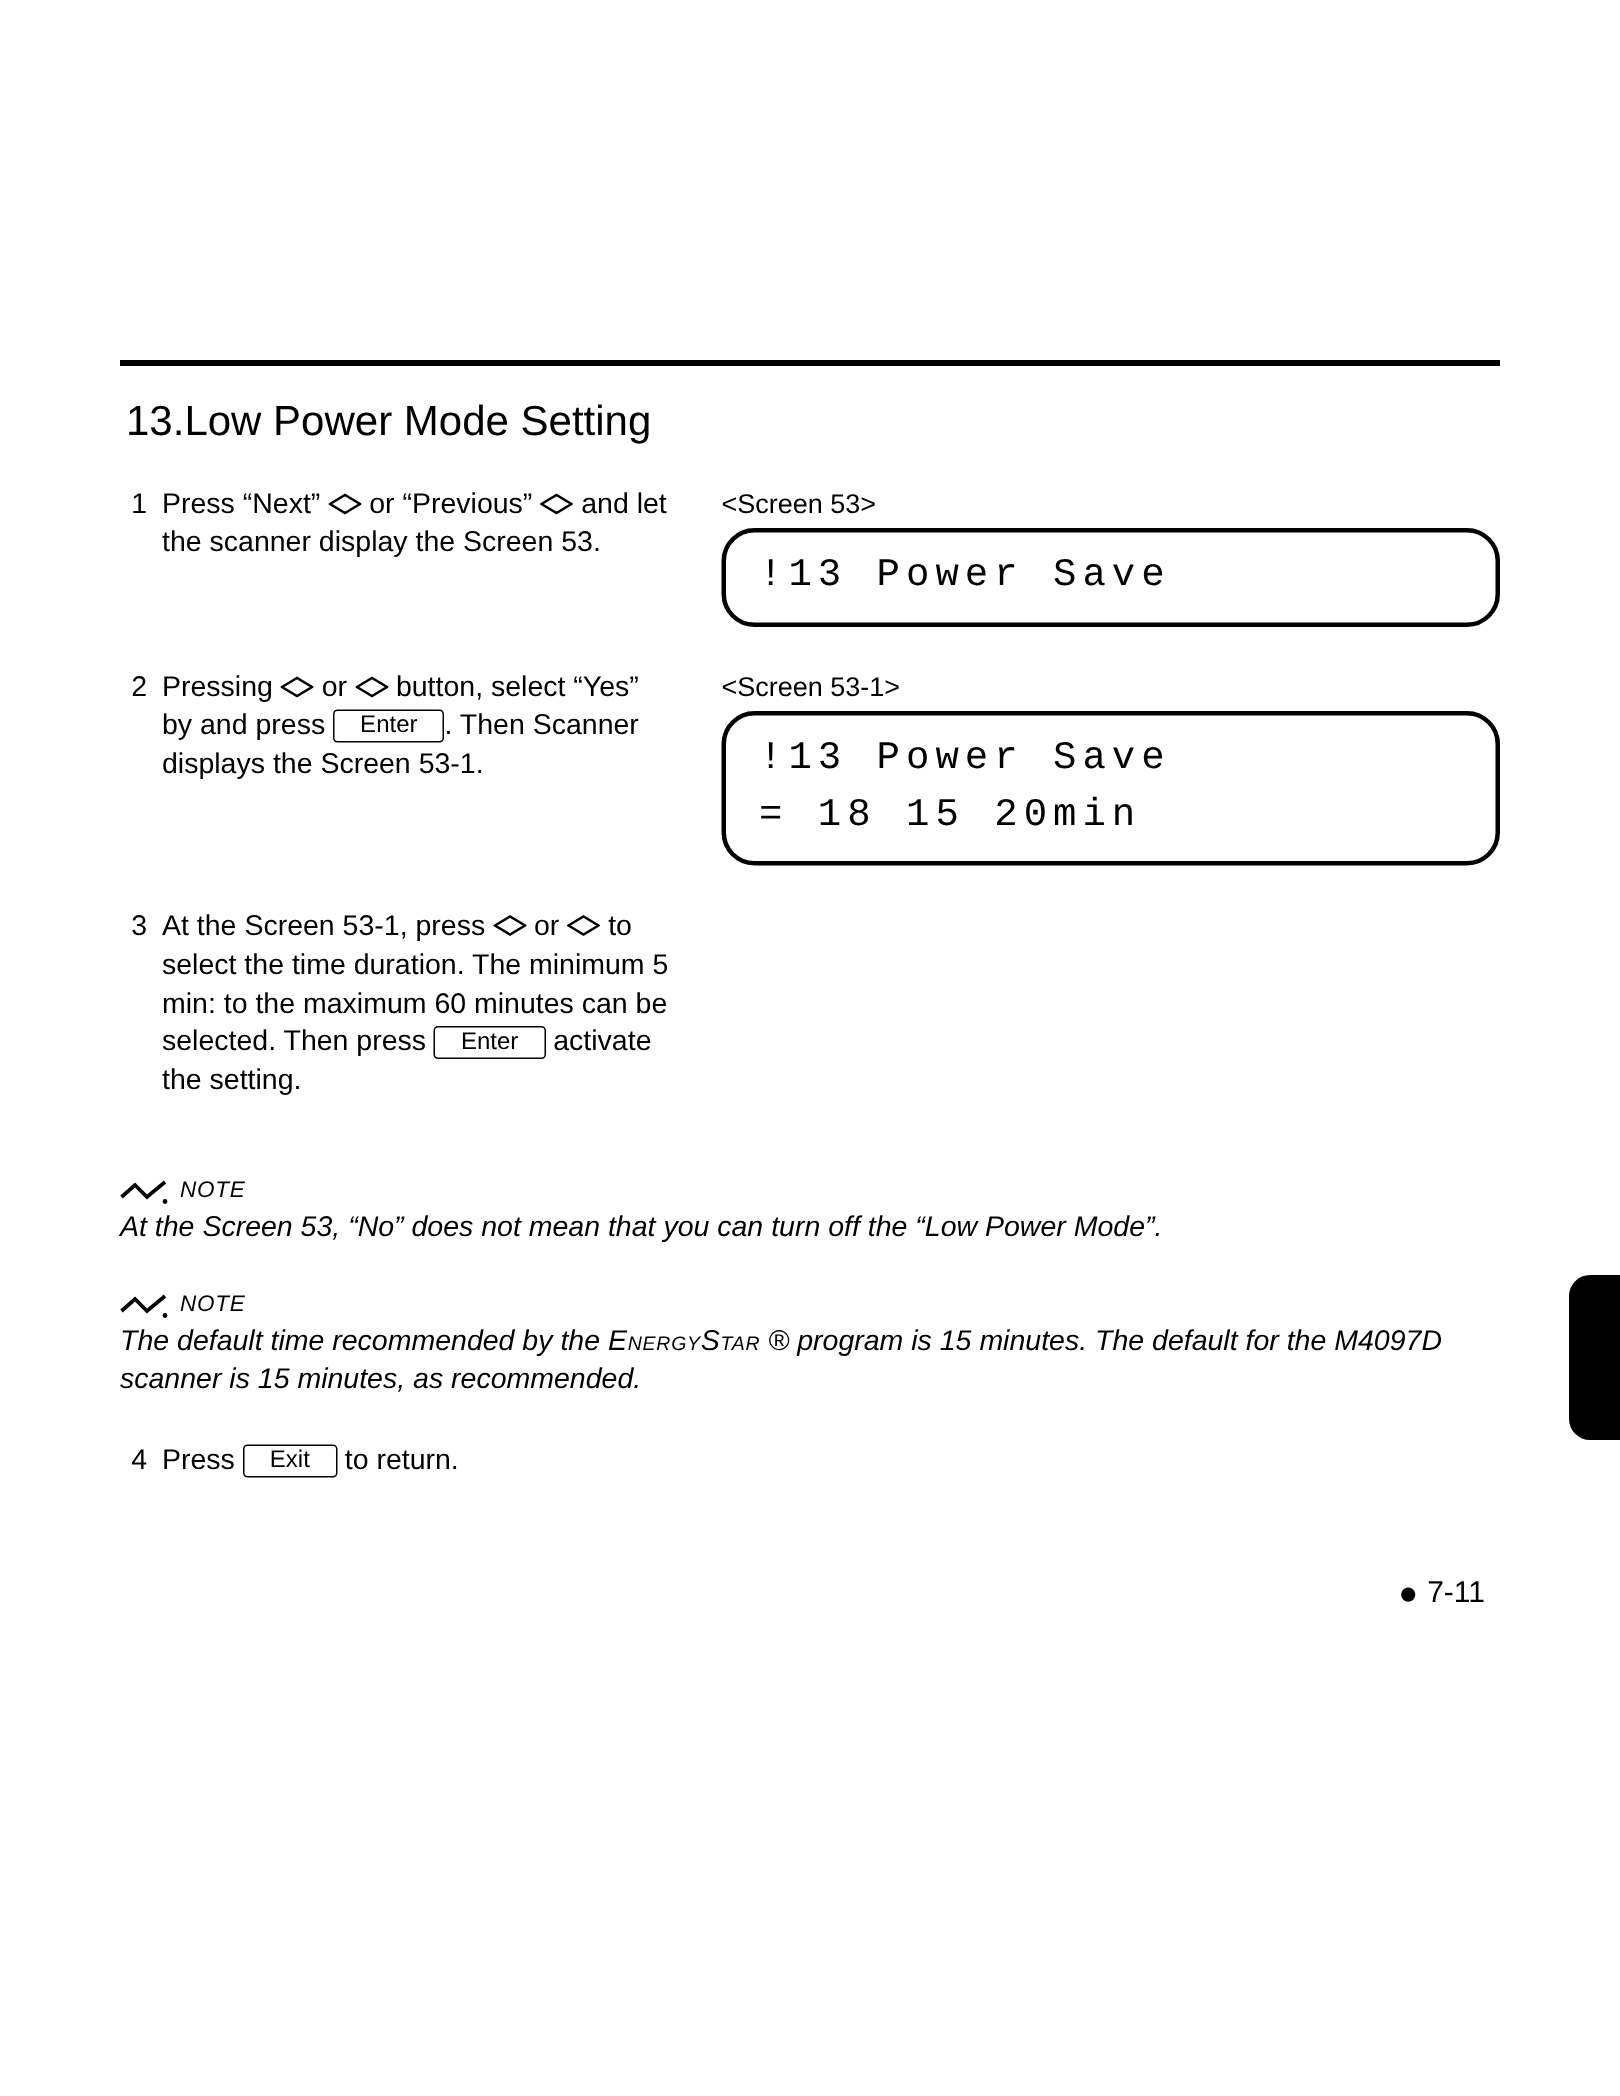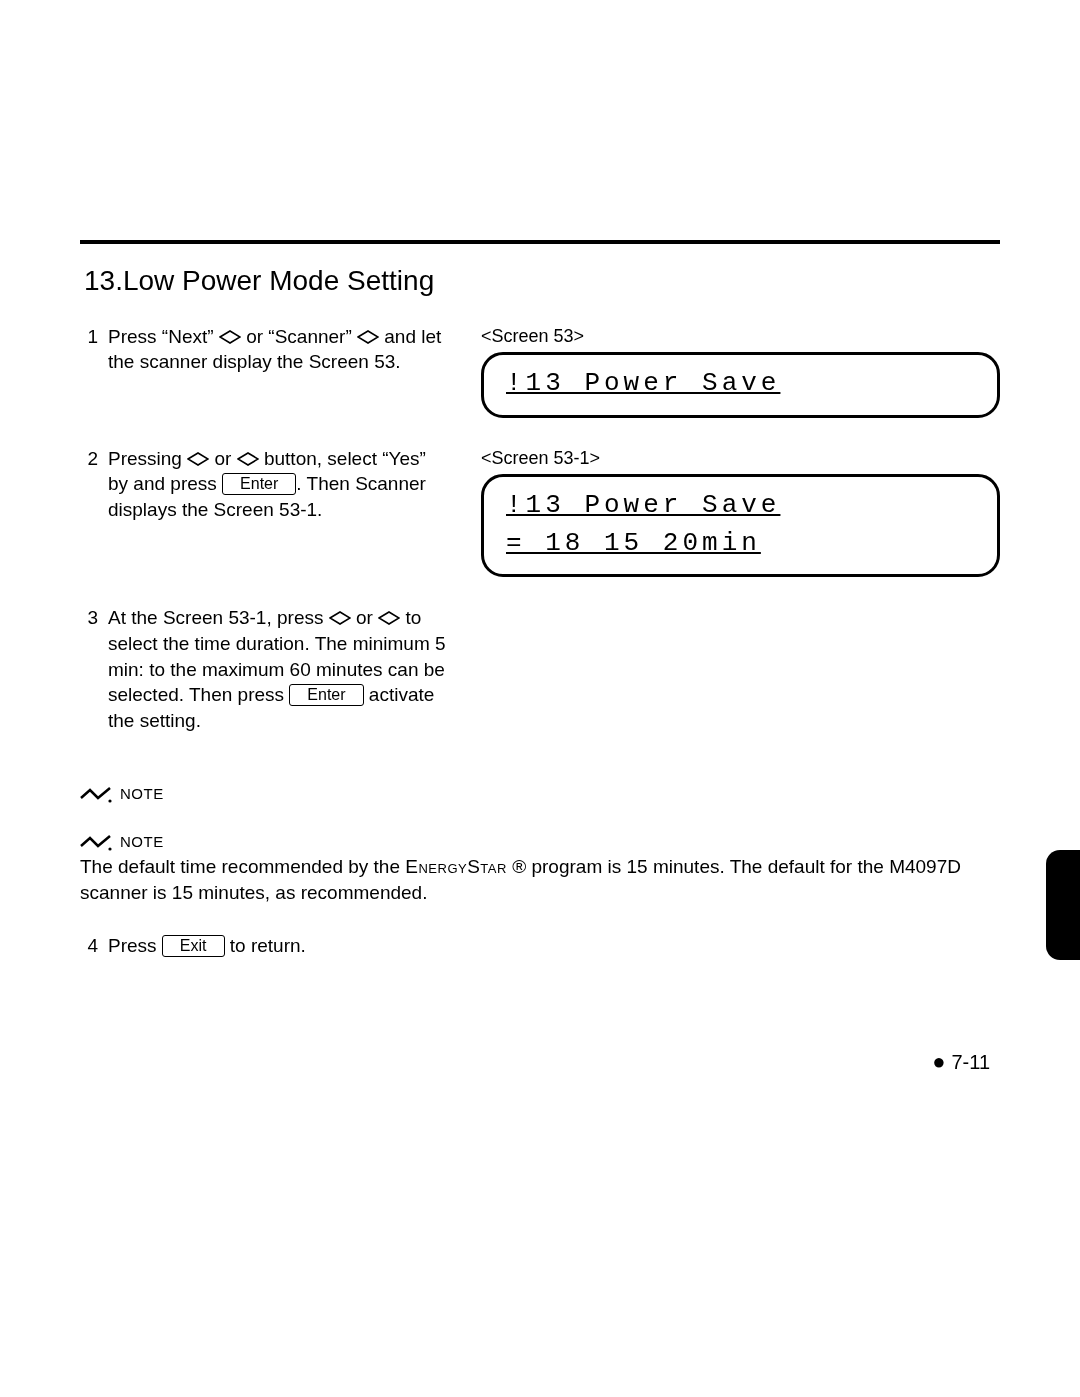--- a/index.html
+++ b/index.html
@@ -56,41 +56,41 @@
     margin-bottom: 4px;
   }
   .lcd {
     border: 3px solid #000;
     border-radius: 22px;
     padding: 10px 22px 12px 22px;
     font-family: "Courier New", monospace;
     font-size: 26px;
     letter-spacing: 4px;
     line-height: 1.45;
-    text-decoration: underline;
   }
   .lcd .line2 {
     padding-left: 118px;
   }
   svg.diamond {
     width: 22px;
     height: 16px;
     vertical-align: -2px;
   }
   .keycap {
     display: inline-block;
     border: 1.5px solid #000;
     border-radius: 3px;
     padding: 0 17px;
     font-size: 16px;
     line-height: 20px;
     vertical-align: 1px;
   }
   .note-block {
     margin-top: 50px;
+    font-style: italic;
   }
   .note-block.second {
     margin-top: 28px;
   }
   .note-header {
     display: flex;
     align-items: center;
     gap: 6px;
     margin-bottom: 2px;
   }
@@ -161,21 +161,21 @@
   <hr class="section-rule">
 
   <h2 class="section-title">13.Low Power Mode Setting</h2>
 
   <div class="instruction-row">
     <div class="left-col">
       <div class="step-num">1</div>
       <div class="step-text">
         <span>Press “Next” </span><svg class="diamond">
             <use href="#diamond-right"></use>
-          </svg><span> or “Scanner” </span><svg class="diamond">
+          </svg><span> or “Previous” </span><svg class="diamond">
             <use href="#diamond-left"></use>
           </svg><span> and let the scanner display the Screen 53.</span>
       </div>
     </div>
     <div class="right-col">
       <div class="screen-caption">&lt;Screen 53&gt;</div>
       <div class="lcd">
         <div>!13 Power Save</div>
       </div>
     </div>
@@ -215,20 +215,21 @@
     <div class="right-col"></div>
   </div>
 
   <div class="note-block">
     <div class="note-header">
       <svg class="note-icon">
           <use href="#note-symbol"></use>
         </svg>
       <span class="note-label">NOTE</span>
     </div>
+    <div class="note-body">At the Screen 53, “No” does not mean that you can turn off the “Low Power Mode”.</div>
   </div>
 
   <div class="note-block second">
     <div class="note-header">
       <svg class="note-icon">
           <use href="#note-symbol"></use>
         </svg>
       <span class="note-label">NOTE</span>
     </div>
     <div class="note-body">

